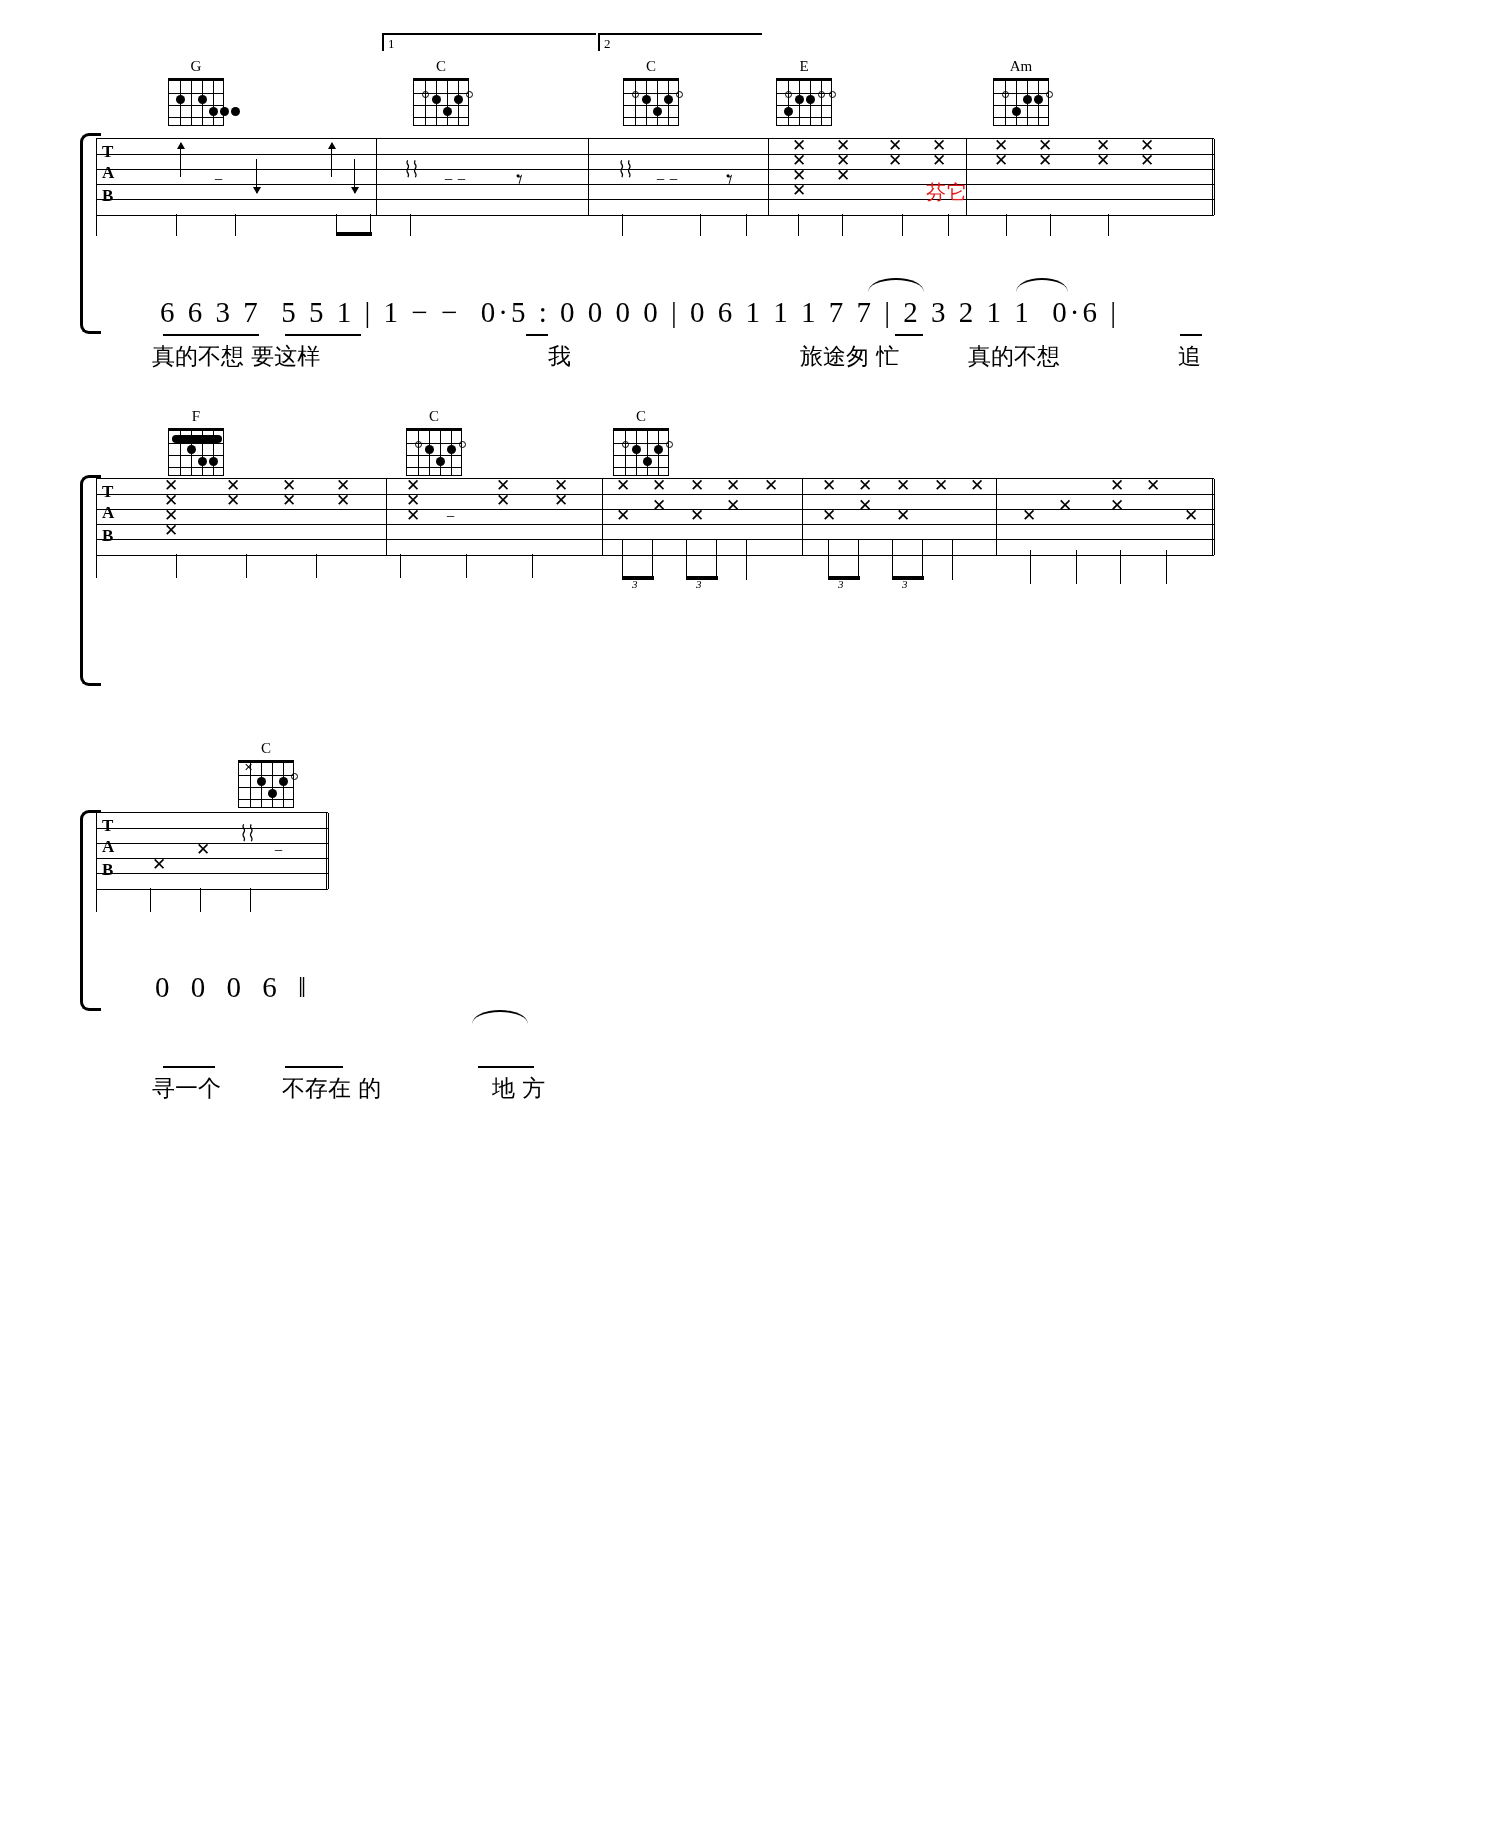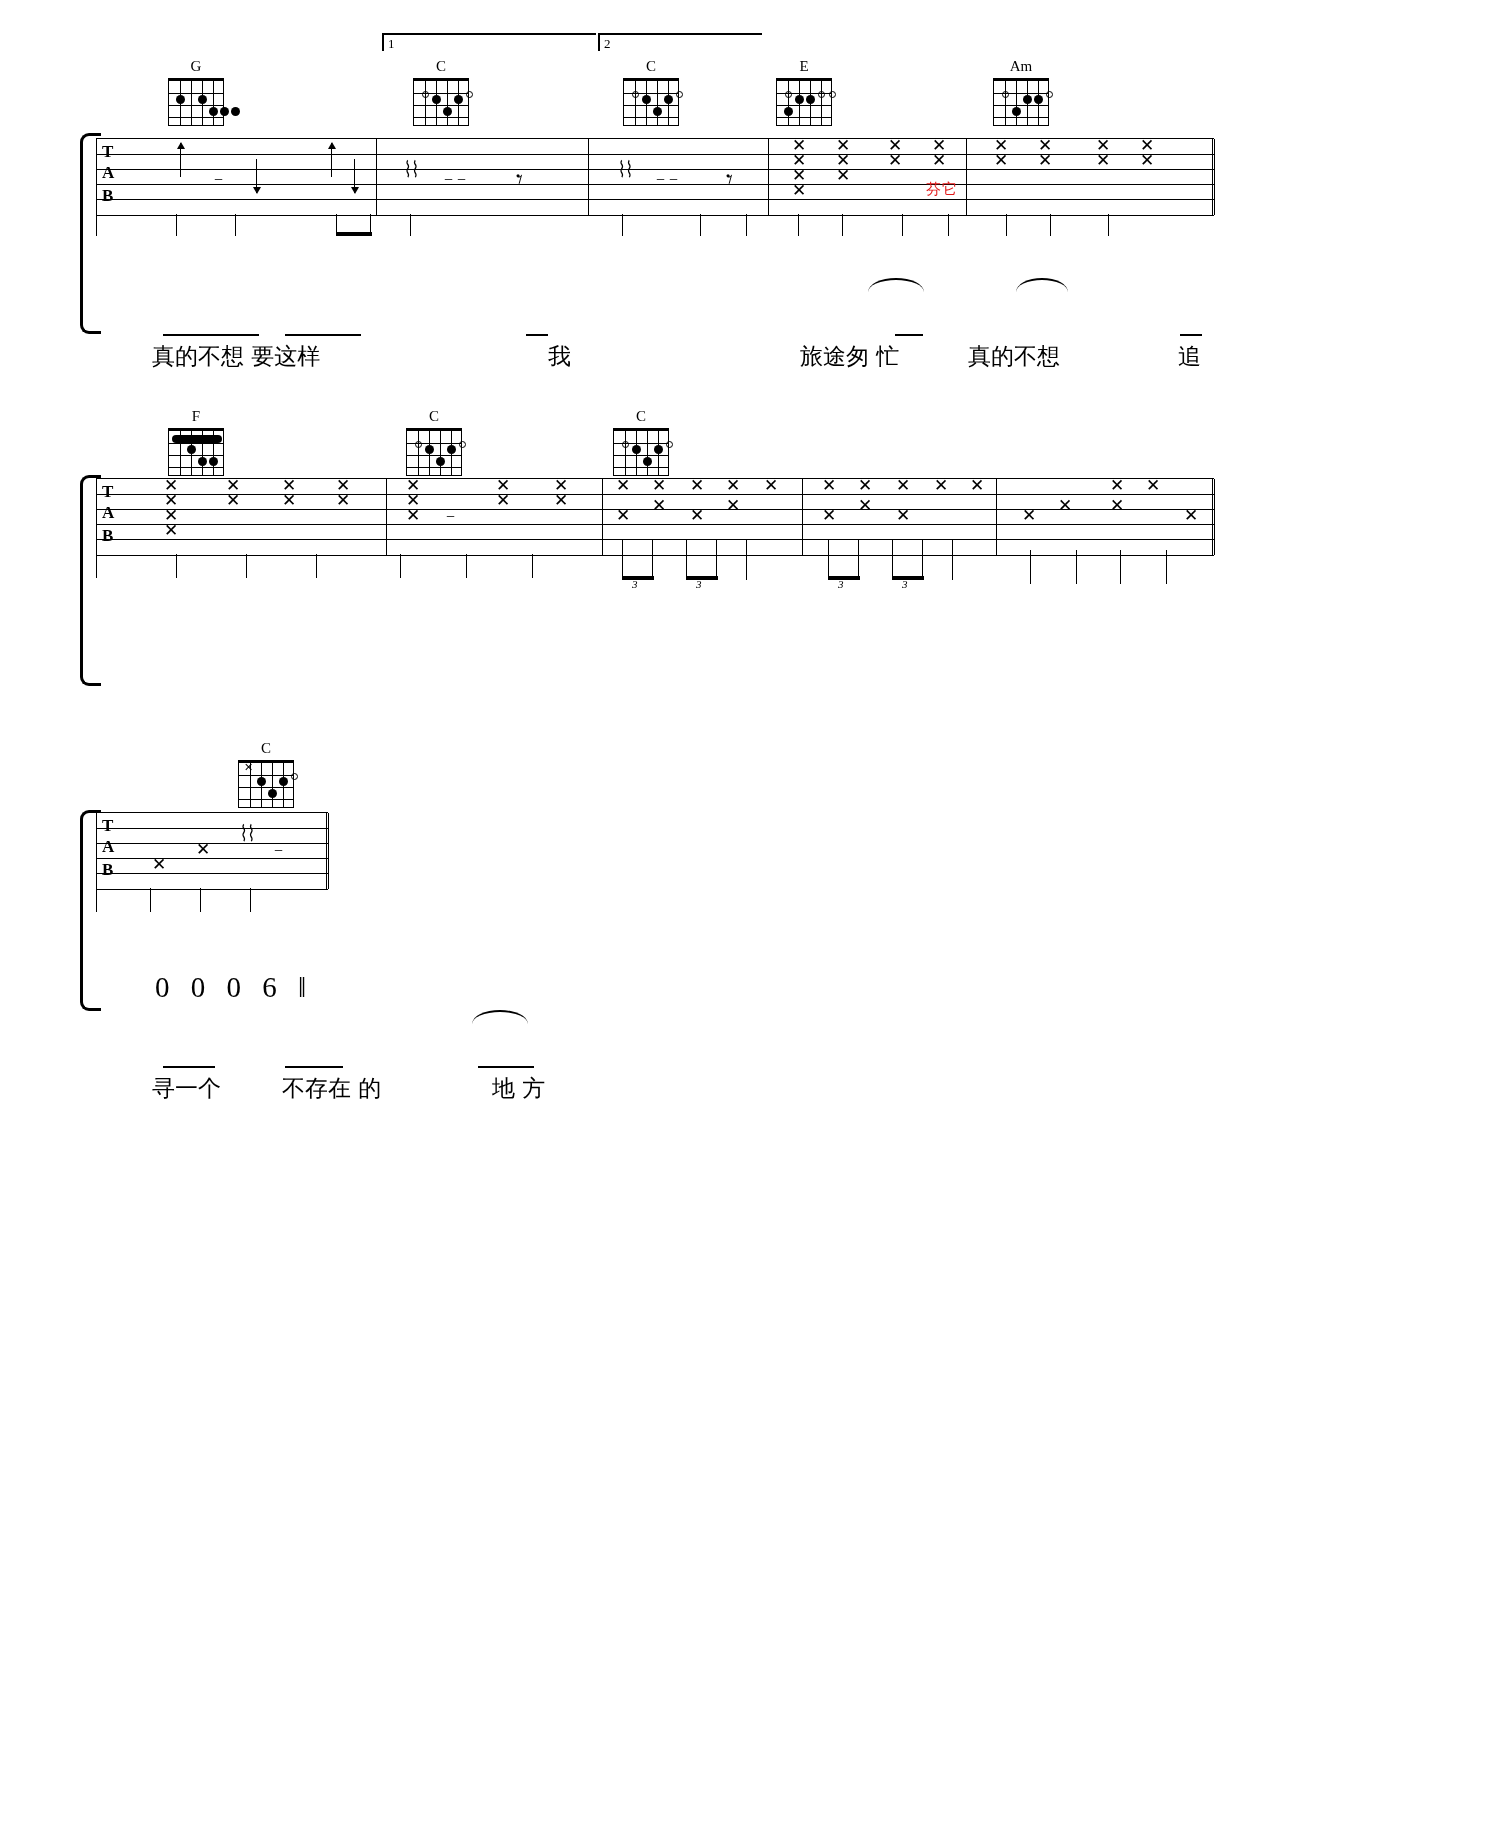--- a/index.html
+++ b/index.html
@@ -237,21 +237,21 @@
     line-height: 1;
     white-space: pre;
     color: #000;
   }
 
   
   .watermark {
     position: absolute;
     color: #e11919;
     font-family: "DejaVu Sans", sans-serif;
-    font-size: 15px;
+    font-size: 20px;
     line-height: 1.05;
     letter-spacing: 1px;
   }
 </style>
 </head>
 <body>
 
 <div class="sheet">
 
   <div class="system" style="top:0;height:380px;">
@@ -420,20 +420,21 @@
     <div class="stem" style="left:700px; top:214px; height:22px;"></div>
     <div class="stem" style="left:746px; top:214px; height:22px;"></div>
     <div class="stem" style="left:798px; top:214px; height:22px;"></div>
     <div class="stem" style="left:842px; top:214px; height:22px;"></div>
     <div class="stem" style="left:902px; top:214px; height:22px;"></div>
     <div class="stem" style="left:948px; top:214px; height:22px;"></div>
     <div class="stem" style="left:1006px; top:214px; height:22px;"></div>
     <div class="stem" style="left:1050px; top:214px; height:22px;"></div>
     <div class="stem" style="left:1108px; top:214px; height:22px;"></div>
 
+    <div class="jianpu" style="left:160px; top:298px; font-size:29px; letter-spacing:3px;">6 6 3 7  5 5 1 | 1 − −  0·5 : 0 0 0 0 | 0 6 1 1 1 7 7 | 2 3 2 1 1  0·6 |</div>
     <div class="underline1" style="left:163px; top:334px; width:96px;"></div>
     <div class="underline1" style="left:285px; top:334px; width:76px;"></div>
     <div class="underline1" style="left:526px; top:334px; width:22px;"></div>
     <div class="underline1" style="left:895px; top:334px; width:28px;"></div>
     <div class="underline1" style="left:1180px; top:334px; width:22px;"></div>
     <div class="slur" style="left:868px; top:278px; width:56px;"></div>
     <div class="slur" style="left:1016px; top:278px; width:52px;"></div>
 
     <div class="lyrics" style="left:152px; top:345px;">真的不想 要这样</div>
     <div class="lyrics" style="left:548px; top:345px;">我</div>

